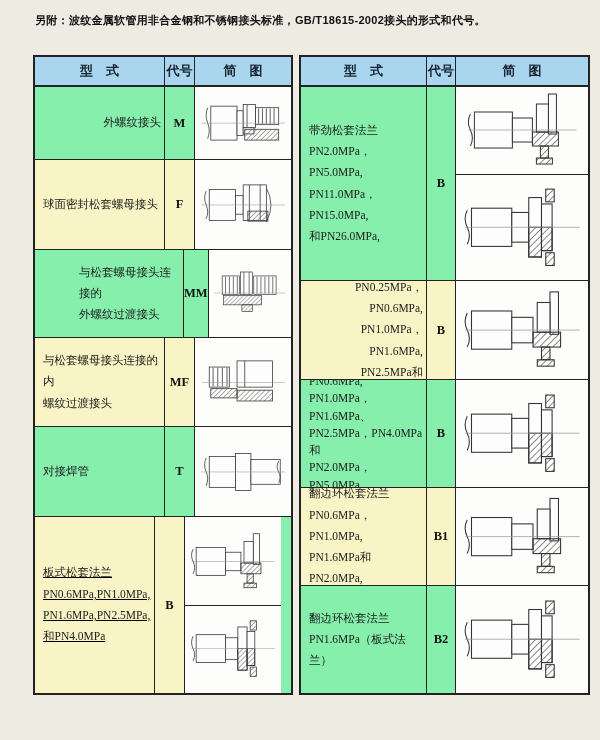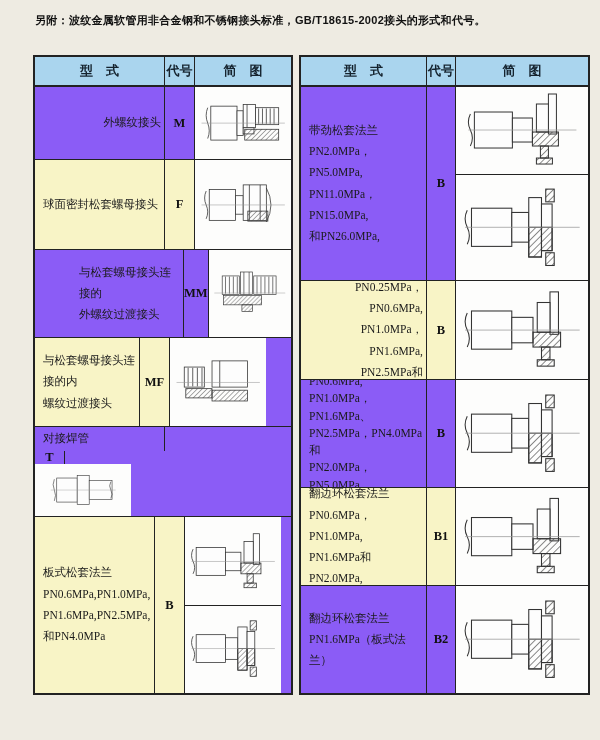--- a/index.html
+++ b/index.html
@@ -12,21 +12,21 @@
   body{
     width:600px;height:740px;position:relative;overflow:hidden;
     background:var(--page-bg);
     font-family:"Liberation Sans",sans-serif;
   }
   .title{
     position:absolute;left:35px;top:13px;width:540px;
     font-size:11px;font-weight:bold;color:#111;letter-spacing:.3px;
   }
   .fitting-table{
-    position:absolute;top:55px;background:#8b5cf6;
+    position:absolute;top:55px;background:#86efac;
     border:2px solid var(--border);box-sizing:border-box;
   }
   #table-left{left:33px;width:260px;height:640px;}
   #table-right{left:299px;width:291px;height:640px;}
   .trow{display:flex;box-sizing:border-box;border-bottom:1px solid var(--border);}
   .trow:last-child{border-bottom:none;}
   .trow.header{border-bottom:2px solid var(--border);}
   .cell{box-sizing:border-box;border-right:1px solid var(--border);overflow:hidden;}
   .cell:last-child{border-right:none;}
   .hcell{
@@ -151,21 +151,21 @@
               <line x1="85" y1="15" x2="85" y2="41" stroke="#333" stroke-width="1"></line>
               <line x1="91" y1="15" x2="91" y2="41" stroke="#333" stroke-width="1"></line>
               <rect x="16" y="44" width="58" height="14" fill="url(#h3)" stroke="#333" stroke-width="1"></rect>
               <rect x="44" y="58" width="16" height="10" fill="url(#h3)" stroke="#333" stroke-width="1"></rect>
               <line x1="2" y1="40" x2="110" y2="40" stroke="#999" stroke-width="0.7"></line>
             </svg>
           </div>
         </div>
       </div>
       <div class="trow" style="height: 89px;">
-        <div class="cell type-cell hl" style="width: 105px;">
+        <div class="cell type-cell hl" style="width: 130px;">
           <div class="type-text">与松套螺母接头连接的内
 螺纹过渡接头</div>
         </div>
         <div class="cell code-cell hl" style="width: 30px;">MF</div>
         <div class="cell diagram-cell" style="width: 96px;">
           <div class="diagram-sub">
             <svg xmlns="http://www.w3.org/2000/svg" viewBox="0 0 112 80" preserveAspectRatio="xMidYMid meet" style="width:90%;height:92%">
               <defs>
                 <pattern id="h4" width="4.5" height="4.5" patternUnits="userSpaceOnUse" patternTransform="rotate(45)">
                   <line x1="0" y1="0" x2="0" y2="4.5" stroke="#555" stroke-width="1.3"></line>
@@ -178,21 +178,21 @@
               <line x1="35" y1="21" x2="35" y2="45" stroke="#333" stroke-width="1"></line>
               <rect x="48" y="12" width="46" height="34" fill="#fdfdfd" stroke="#333" stroke-width="1"></rect>
               <line x1="58" y1="12" x2="58" y2="46" stroke="#333" stroke-width="1"></line>
               <rect x="14" y="48" width="34" height="12" fill="url(#h4)" stroke="#333" stroke-width="1"></rect>
               <rect x="48" y="50" width="46" height="14" fill="url(#h4)" stroke="#333" stroke-width="1"></rect>
               <line x1="2" y1="40" x2="110" y2="40" stroke="#999" stroke-width="0.7"></line>
             </svg>
           </div>
         </div>
       </div>
-      <div class="trow" style="height: 90px; flex-direction: column;">
+      <div class="trow" style="height: 90px;">
         <div class="cell type-cell" style="width: 130px;">
           <div class="type-text">对接焊管</div>
         </div>
         <div class="cell code-cell" style="width: 30px;">T</div>
         <div class="cell diagram-cell" style="width: 96px;">
           <div class="diagram-sub">
             <svg xmlns="http://www.w3.org/2000/svg" viewBox="0 0 112 80" preserveAspectRatio="xMidYMid meet" style="width:90%;height:92%">
               <defs>
                 <pattern id="h5" width="4.5" height="4.5" patternUnits="userSpaceOnUse" patternTransform="rotate(45)">
                   <line x1="0" y1="0" x2="0" y2="4.5" stroke="#555" stroke-width="1.3"></line>
@@ -202,21 +202,21 @@
               <path d="M 8 22 q -4 9 0 18 q 4 9 0 18" fill="none" stroke="#333" stroke-width="1"></path>
               <rect x="46" y="16" width="20" height="48" fill="#fdfdfd" stroke="#333" stroke-width="1"></rect>
               <rect x="66" y="24" width="38" height="32" fill="#fdfdfd" stroke="#333" stroke-width="1"></rect>
               <path d="M 102 26 q -4 7 0 14 q 4 7 0 14" fill="none" stroke="#333" stroke-width="1"></path>
               <line x1="2" y1="40" x2="110" y2="40" stroke="#999" stroke-width="0.7"></line>
             </svg>
           </div>
         </div>
       </div>
       <div class="trow" style="height: 176px;">
-        <div class="cell type-cell hl" style="width: 120px;">
+        <div class="cell type-cell hl" style="width: 120px; text-decoration: underline;">
           <div class="type-text">板式松套法兰
 PN0.6MPa,PN1.0MPa,
 PN1.6MPa,PN2.5MPa,
 和PN4.0MPa</div>
         </div>
         <div class="cell code-cell hl" style="width: 30px;">B</div>
         <div class="cell diagram-cell" style="width: 96px;">
           <div class="diagram-sub divided" style="flex: 0 0 89px;">
             <svg xmlns="http://www.w3.org/2000/svg" viewBox="0 0 112 80" preserveAspectRatio="xMidYMid meet" style="width:90%;height:92%">
               <defs>

